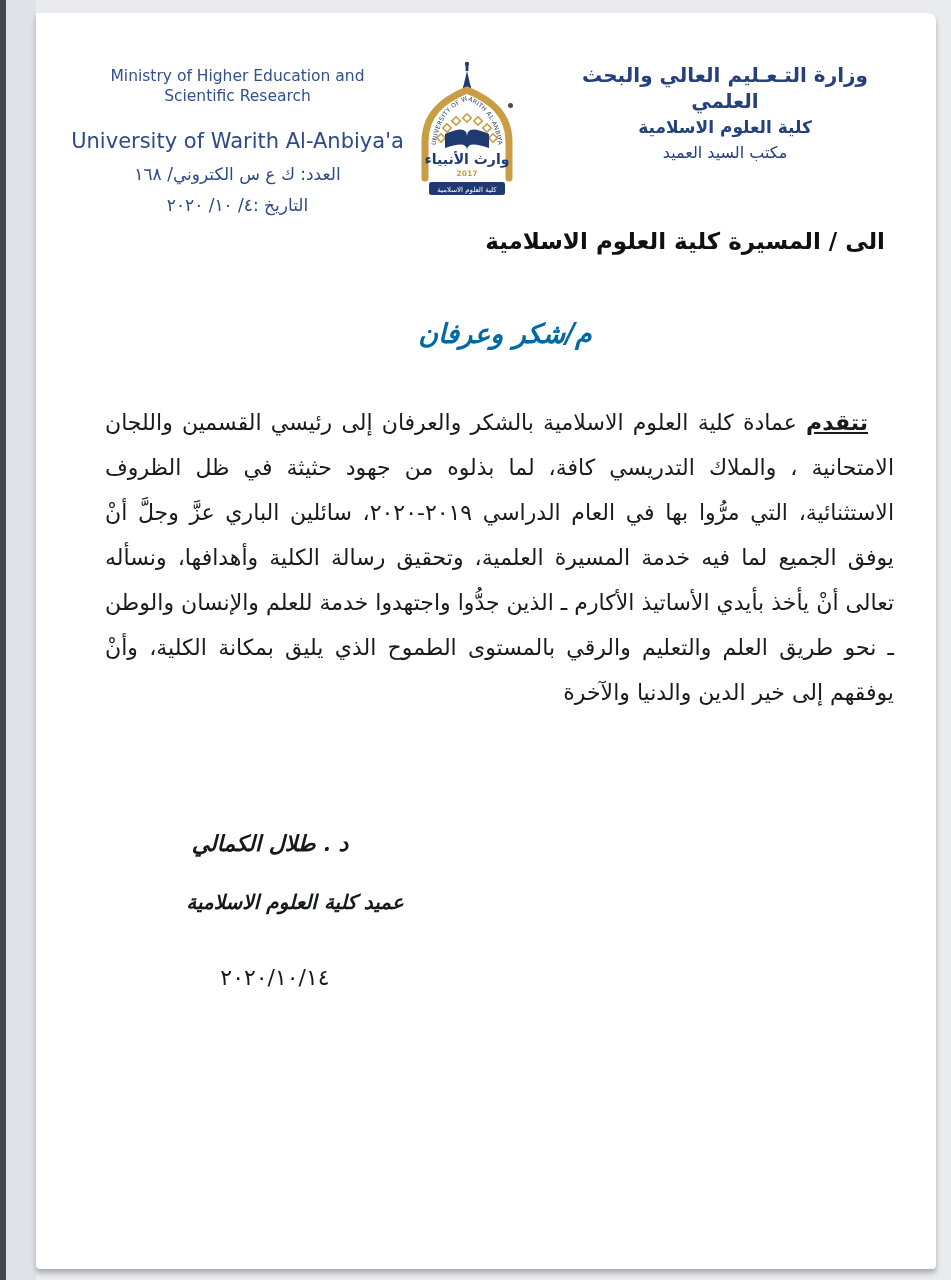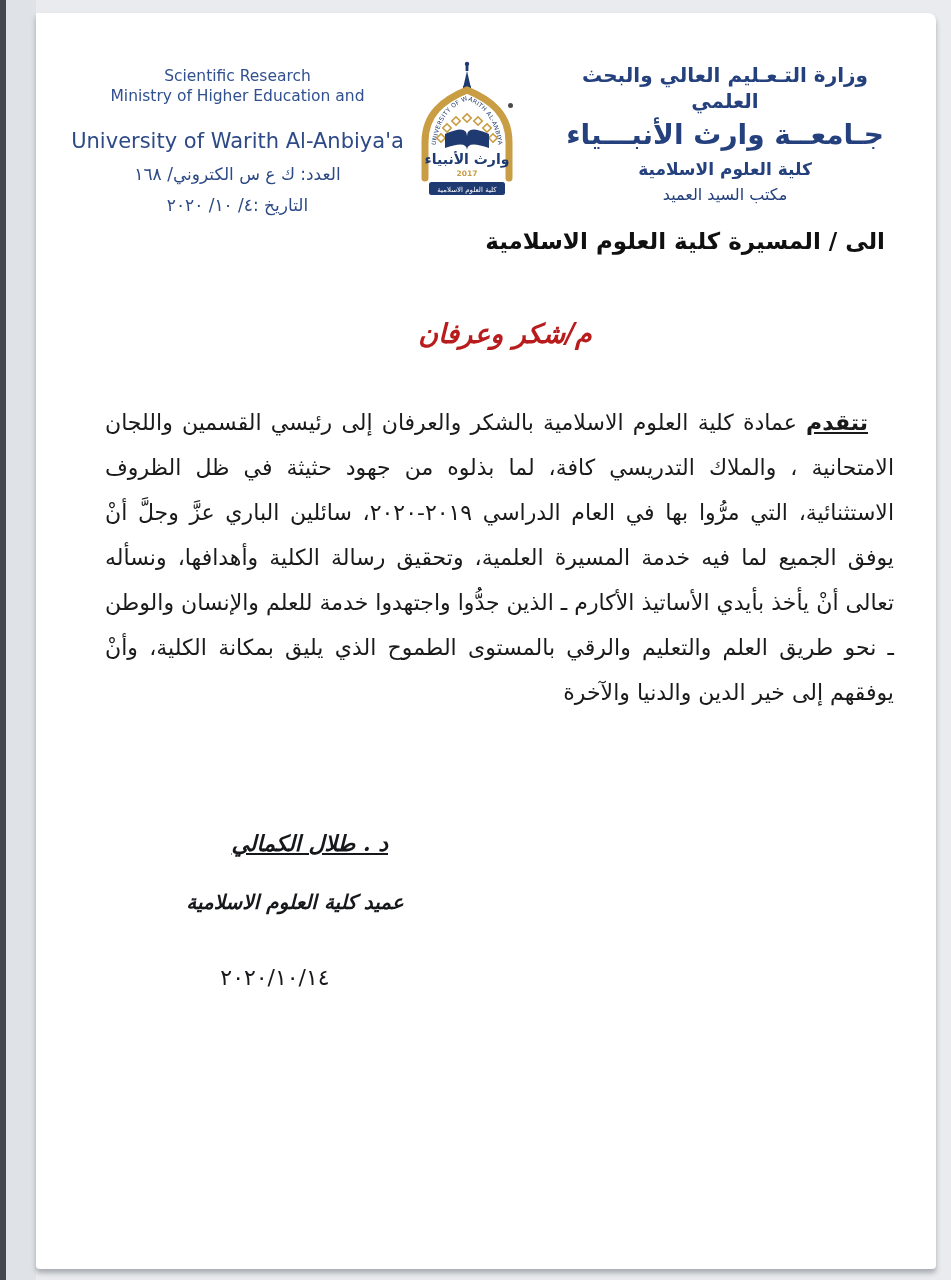--- a/index.html
+++ b/index.html
@@ -37,54 +37,54 @@
   
   .addressee{
     position:absolute;left:450px;top:228px;width:435px;
     direction:rtl;text-align:right;
     font-size:23px;font-weight:600;color:#101010;
   }
   .subject{
     position:absolute;left:385px;top:318px;width:240px;text-align:center;
     direction:rtl;
     font-family:"DejaVu Serif",serif;
-    font-size:27px;font-weight:bold;font-style:italic;color:#b91c1c;
+    font-size:27px;font-weight:bold;font-style:italic;color:#0369a1;
   }
   .body-text{
     position:absolute;left:97px;top:392px;width:789px;
     direction:rtl;text-align:justify;
     font-size:22px;line-height:45px;color:#1a1a1a;
     text-indent:26px;margin:8px;
   }
   .body-text .lead{font-weight:bold;text-decoration:underline;}
   .sig-name{
-    position:absolute;left:168px;top:830px;width:220px;
+    position:absolute;left:160px;top:830px;width:220px;text-align:center;
     direction:rtl;font-family:"DejaVu Serif",serif;
-    font-size:22px;font-weight:bold;font-style:italic;color:#17181c;text-decoration:underline;
+    font-size:22px;font-weight:bold;font-style:italic;color:#17181c;
   }
   .sig-title{
     position:absolute;left:150px;top:890px;width:290px;text-align:center;
     direction:rtl;font-family:"DejaVu Serif",serif;
     font-size:20px;font-weight:bold;font-style:italic;color:#17181c;
   }
   .sig-date{
     position:absolute;left:200px;top:965px;width:150px;text-align:center;
     direction:ltr;font-size:22px;letter-spacing:1px;color:#17181c;
   }
 </style>
 </head>
 <body>
 
 <div class="scan-edge-dark"></div>
 <div class="scan-edge-gray"></div>
 <div class="sheet"></div>
 
 <div class="hdr-left">
+  <div class="en-small">Ministry of Higher Education and</div>
   <div class="en-small">Scientific Research</div>
-  <div class="en-small">Ministry of Higher Education and</div>
   <div class="en-big">University of Warith Al-Anbiya'a</div>
   <div class="ar-line">العدد: ك ع س الكتروني/ ١٦٨</div>
   <div class="ar-line">التاريخ :٤/ ١٠/ ٢٠٢٠</div>
 </div>
 
 <svg class="logo" viewBox="0 0 124 154">
 
   <g>
     <circle cx="62" cy="6" r="2.2" fill="#1e3a70"></circle>
     <rect x="60.6" y="8" width="2.8" height="5" fill="#1e3a70"></rect>
@@ -114,21 +114,20 @@
   <text x="62" y="106" text-anchor="middle" font-size="14" font-weight="bold" fill="#1e3a70">وارث الأنبياء</text>
   <text x="62" y="118" text-anchor="middle" font-size="7.5" font-weight="bold" fill="#c99d44">2017</text>
 
   <rect x="24" y="124" width="76" height="13" rx="2.5" fill="#1e3a70"></rect>
   <text x="62" y="133.5" text-anchor="middle" font-size="7" fill="#ffffff">كلية العلوم الاسلامية</text>
 </svg>
 <div class="ink-dot"></div>
 
 <div class="hdr-right">
   <div class="r1">وزارة التـعـليم العالي والبحث العلمي</div>
-  <div class="r2">جـامعــة وارث الأنبـــياء</div>
   <div class="r3">كلية العلوم الاسلامية</div>
   <div class="r4">مكتب السيد العميد</div>
 </div>
 
 <div class="addressee">الى / المسيرة كلية العلوم الاسلامية</div>
 
 <div class="subject">م/شكر وعرفان</div>
 
 <p class="body-text"><span class="lead">تتقدم</span><span> عمادة كلية العلوم الاسلامية بالشكر والعرفان إلى رئيسي القسمين واللجان الامتحانية ، والملاك التدريسي كافة، لما بذلوه من جهود حثيثة في ظل الظروف الاستثنائية، التي مرُّوا بها في العام الدراسي ٢٠١٩-٢٠٢٠، سائلين الباري عزَّ وجلَّ أنْ يوفق الجميع لما فيه خدمة المسيرة العلمية، وتحقيق رسالة الكلية وأهدافها، ونسأله تعالى أنْ يأخذ بأيدي الأساتيذ الأكارم ـ الذين جدُّوا واجتهدوا خدمة للعلم والإنسان والوطن ـ نحو طريق العلم والتعليم والرقي بالمستوى الطموح الذي يليق بمكانة الكلية، وأنْ يوفقهم إلى خير الدين والدنيا والآخرة</span></p>
 

